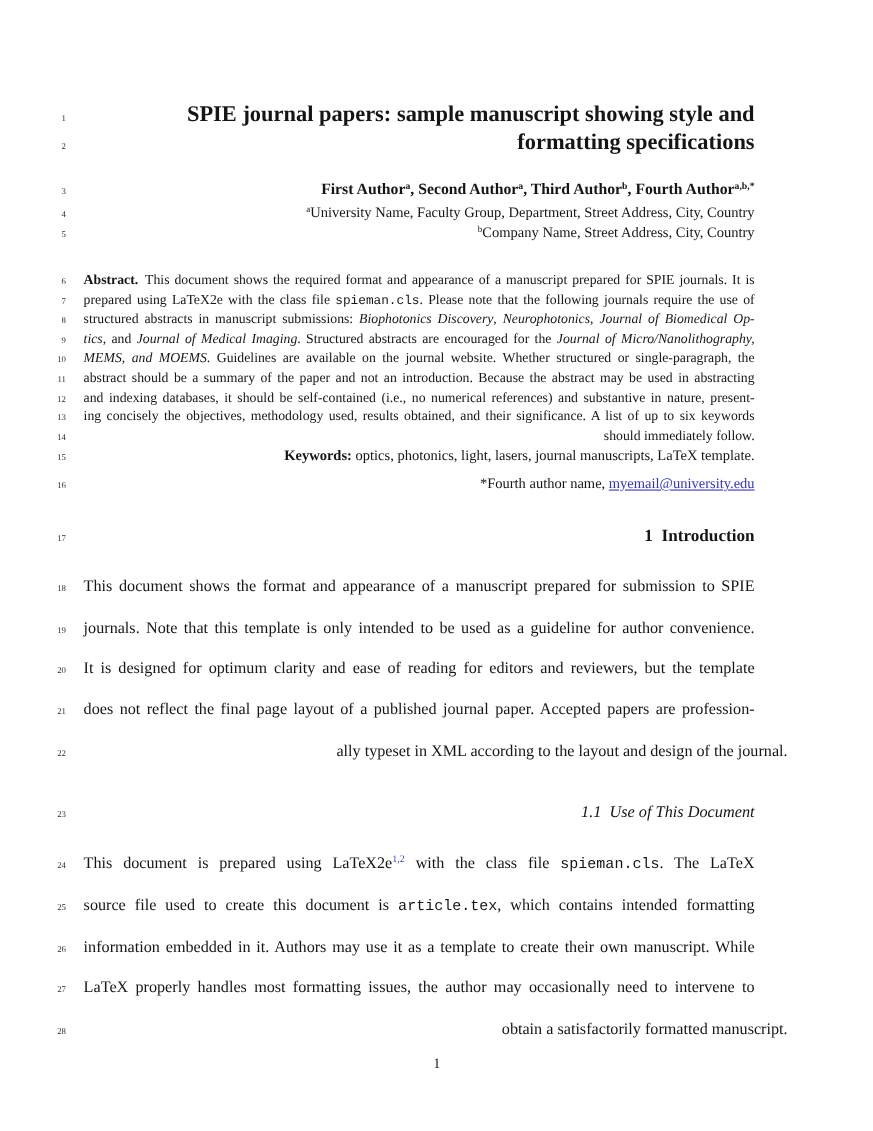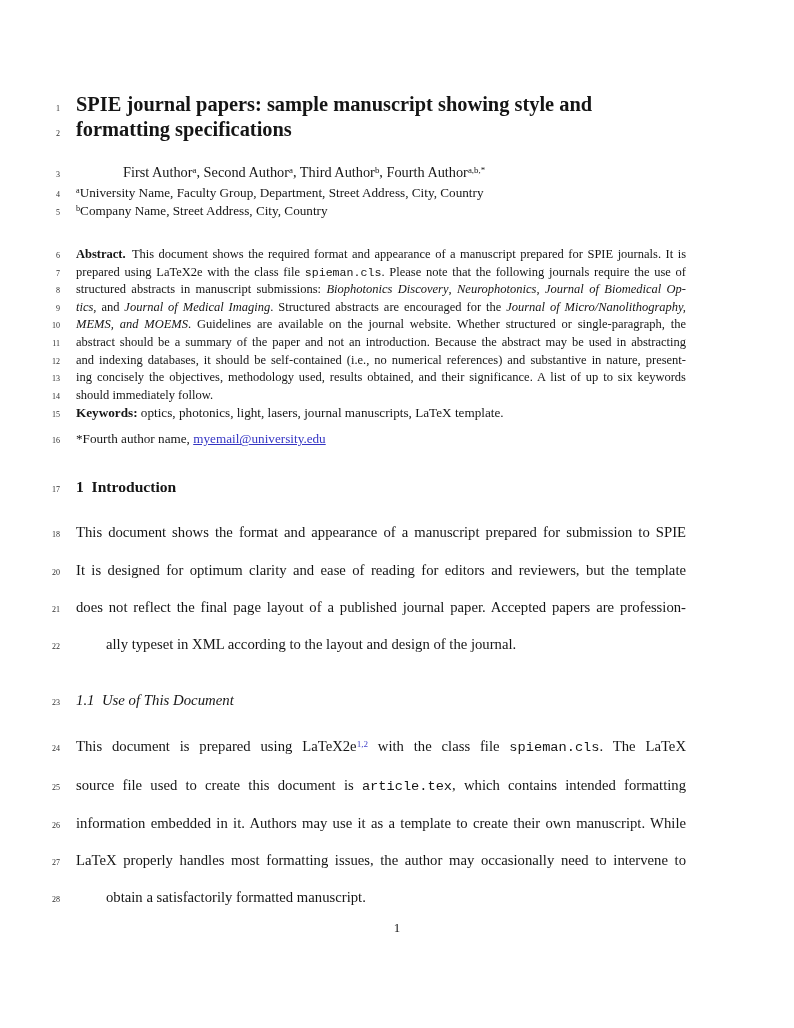--- a/index.html
+++ b/index.html
@@ -15,33 +15,33 @@
     font-family:"Liberation Serif","DejaVu Serif",serif;color:var(--c-text);
     overflow:hidden;
   }
   .doc{padding-top:92px;}
   .line{display:flex;align-items:baseline;}
   .num{
     flex:none;width:76px;padding-right:16px;text-align:right;
     font-size:8px;color:var(--c-line_number);
     font-family:"Liberation Serif","DejaVu Serif",serif;
   }
-  .content{width:610px;color:var(--c-text);text-align:left;}
+  .content{width:610px;color:var(--c-text);text-align:right;}
   .jl{text-align:justify;text-align-last:justify;}
   sup{font-size:0.62em;line-height:0;position:relative;vertical-align:baseline;top:-0.5em;}
   .bold{font-weight:bold;}
   .ital{font-style:italic;}
   .mono{font-family:Liberation Mono, monospace;font-size:0.93em;}
   .link{color:var(--c-link);text-decoration:underline;cursor:pointer;}
   .cite{color:var(--c-citation);cursor:pointer;}
 
   .b-title{margin-top:0;}
   .b-title .content{font-weight:bold;font-size:20.4px;line-height:25px;}
   .b-authors{margin-top:20px;}
-  .b-authors .content{font-weight:normal;font-size:14.3px;line-height:20px;margin-left:47px;}
+  .b-authors .content{font-weight:bold;font-size:14.3px;line-height:20px;}
   .b-affils{margin-top:2px;}
   .b-affils .content{font-size:13.2px;line-height:18px;}
   .b-abstract{margin-top:26px;}
   .b-abstract .content{font-size:12.5px;line-height:17.6px;}
   .b-keywords{margin-top:0;}
   .b-keywords .content{font-size:13.2px;line-height:17px;}
   .b-email{margin-top:9px;}
   .b-email .content{font-size:13.2px;line-height:17px;}
   .b-section{margin-top:30px;}
   .b-section .content{font-size:15.6px;line-height:19px;}
@@ -143,20 +143,24 @@
           <span class="num">17</span>
           <div class="content"><span class="bold">1 Introduction</span></div>
         </div>
       </div>
       <div class="block b-para">
         <div class="line">
           <span class="num">18</span>
           <div class="content jl"><span>This document shows the format and appearance of a manuscript prepared for submission to SPIE</span></div>
         </div>
         <div class="line">
+          <span class="num">19</span>
+          <div class="content jl"><span>journals. Note that this template is only intended to be used as a guideline for author convenience.</span></div>
+        </div>
+        <div class="line">
           <span class="num">20</span>
           <div class="content jl"><span>It is designed for optimum clarity and ease of reading for editors and reviewers, but the template</span></div>
         </div>
         <div class="line">
           <span class="num">21</span>
           <div class="content jl"><span>does not reflect the final page layout of a published journal paper. Accepted papers are profession-</span></div>
         </div>
         <div class="line">
           <span class="num">22</span>
           <div class="content"><span>ally typeset in XML according to the layout and design of the journal.</span></div>

